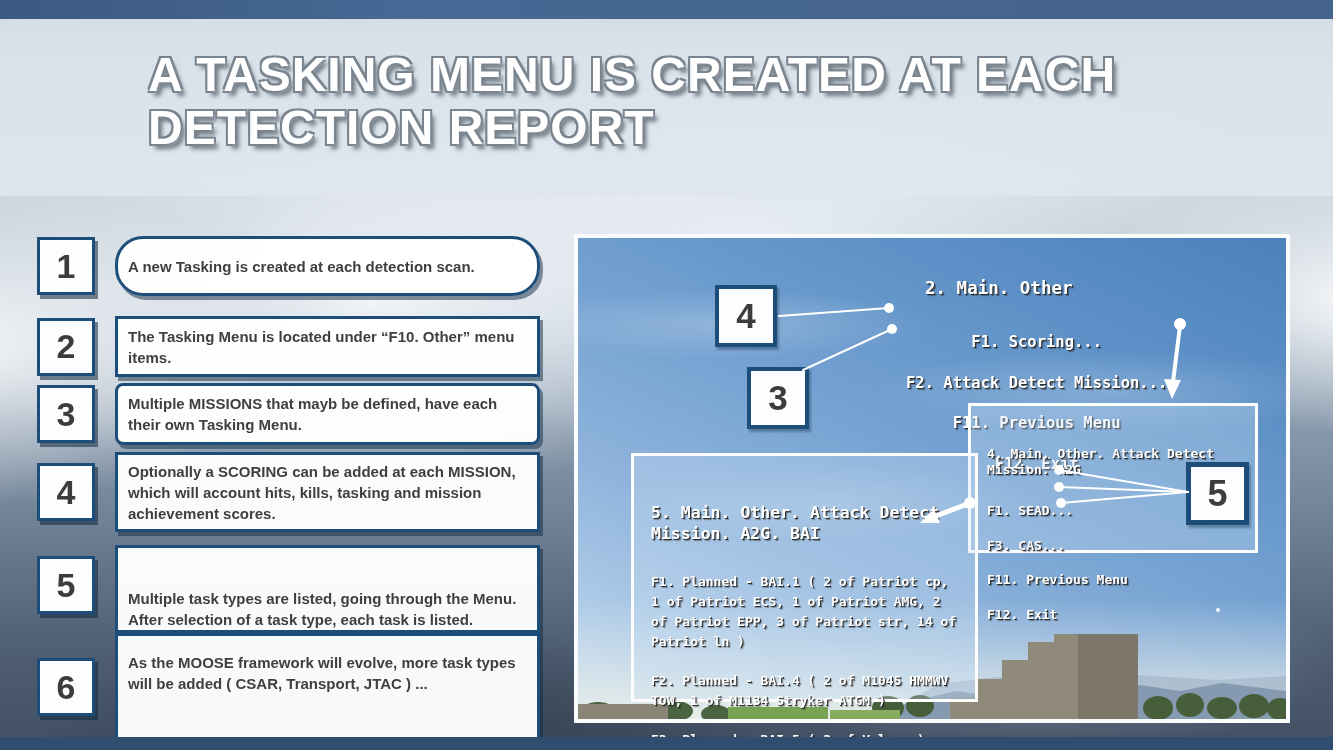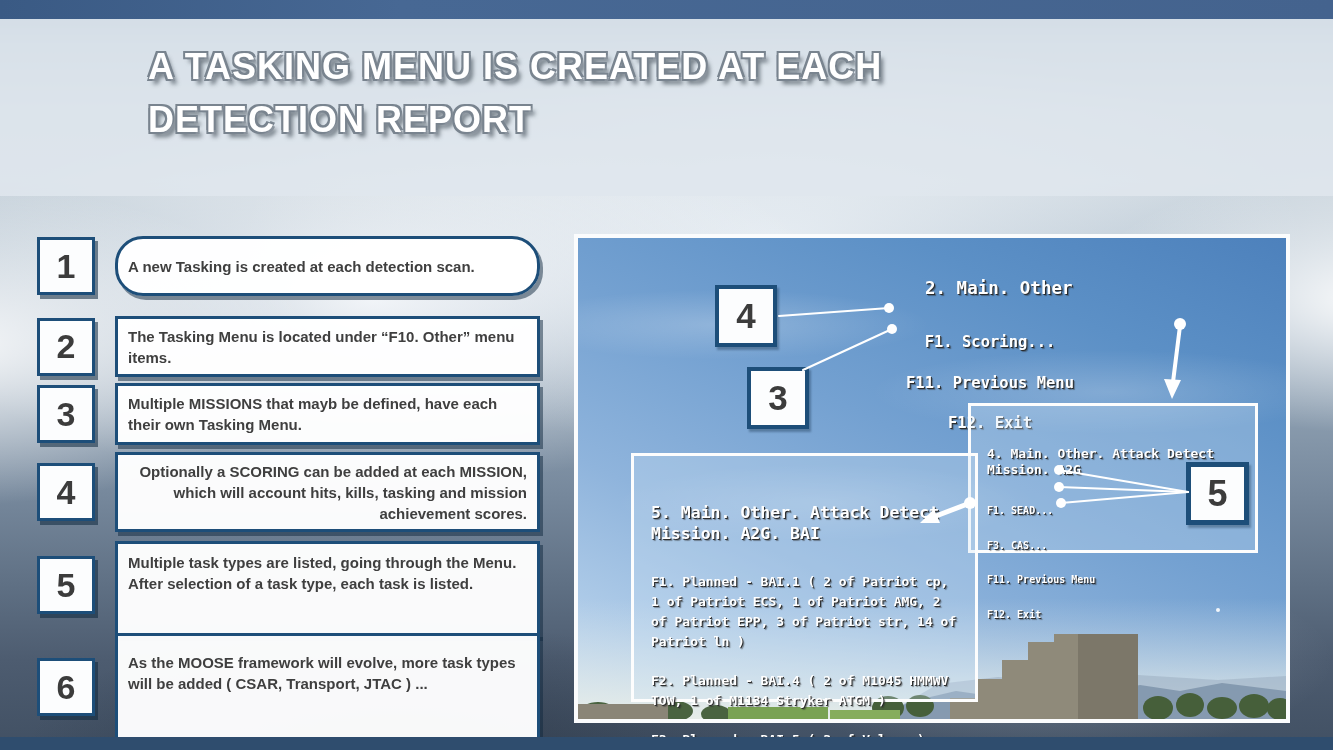--- a/index.html
+++ b/index.html
@@ -12,43 +12,43 @@
       radial-gradient(ellipse 640px 260px at 28% 40%, rgba(252,253,255,.85), rgba(255,255,255,0) 72%),
       radial-gradient(ellipse 760px 300px at 58% 32%, rgba(244,248,252,.75), rgba(255,255,255,0) 70%),
       radial-gradient(ellipse 420px 140px at 78% 88%, rgba(215,222,230,.28), rgba(255,255,255,0) 70%),
       radial-gradient(ellipse 520px 180px at 30% 100%, rgba(20,28,40,.40), rgba(0,0,0,0) 72%),
       linear-gradient(180deg,#7e98b2 0%,#a9bccb 6%,#c6d2dc 15%,#cdd7df 24%,#b4c3d0 34%,#9dafc0 44%,#8d9fb1 54%,#76889c 66%,#5f7084 78%,#4d5c70 88%,#415063 100%);
   }
   .topbar{position:absolute;left:0;top:0;width:100%;height:19px;background:linear-gradient(90deg,#3a5a84,#476894 30%,#44638e);}
   .bottombar{position:absolute;left:0;top:737px;width:100%;height:13px;background:#2f4d6e;}
   .titleband{position:absolute;left:0;top:19px;width:100%;height:177px;background:rgba(223,230,238,.86);}
   .slidetitle{
-    position:absolute;left:148px;top:40px;width:1100px;
-    font-size:36px;line-height:53px;font-weight:bold;letter-spacing:1px;color:#fff;
+    position:absolute;left:148px;top:48px;width:1100px;
+    font-size:48px;line-height:53px;font-weight:bold;letter-spacing:1px;color:#fff;
     text-shadow:-2px -2px 0 #79848f, 2px -2px 0 #79848f, -2px 2px 0 #79848f, 2px 2px 0 #8a939d, 4px 5px 4px rgba(75,85,95,.75);
   }
   
   .steprow{position:absolute;left:37px;display:flex;align-items:center;}
   .numbox{
     width:52px;height:52px;flex:0 0 52px;background:#fcfdfe;border:3px solid #1d4e79;
     box-shadow:3px 4px 0 rgba(15,40,62,.55);
     display:flex;align-items:center;justify-content:center;
     font-size:34px;font-weight:bold;color:#3c3c3c;
   }
   .textbox{
     position:absolute;left:78px;width:399px;background:rgba(255,255,255,.97);
     border:3px solid #1d4e79;box-shadow:3px 4px 0 rgba(15,40,62,.5);
     padding:0 10px;display:flex;align-items:center;
     font-size:15px;font-weight:bold;color:#3f3f3f;line-height:21px;
   }
   .r1{top:236px;height:60px;} .r1 .textbox{height:54px;border-radius:28px;}
   .r2{top:316px;height:61px;} .r2 .textbox{height:55px;}
-  .r3{top:383px;height:62px;} .r3 .textbox{height:56px;}
-  .r4{top:452px;height:80px;} .r4 .textbox{height:74px;text-align:right;}
-  .r5{top:541px;height:88px;} .r5 .textbox{height:82px;align-items:flex-start;padding-top:8px;margin-top:8px;}
+  .r3{top:383px;height:62px;} .r3 .textbox{height:56px;border-radius:8px;}
+  .r4{top:452px;height:80px;} .r4 .textbox{height:74px;}
+  .r5{top:541px;height:88px;} .r5 .textbox{height:82px;align-items:flex-end;margin-top:8px;}
   .r6{top:641px;height:92px;} .r6 .textbox{height:86px;align-items:flex-start;padding-top:16px;}
   
   .panel{position:absolute;left:574px;top:234px;width:708px;height:481px;border:4px solid #fbfcfd;}
   .panelsky{
     position:absolute;inset:0;
     background-image:
       radial-gradient(ellipse 300px 50px at 20% 18%, rgba(255,255,255,.22), rgba(255,255,255,0) 70%),
       radial-gradient(ellipse 340px 60px at 75% 32%, rgba(255,255,255,.20), rgba(255,255,255,0) 70%),
       radial-gradient(ellipse 300px 55px at 35% 55%, rgba(255,255,255,.18), rgba(255,255,255,0) 70%),
       linear-gradient(205deg,#4d81bc 0%,#5c90c6 22%,#74a1d1 46%,#8fb4dc 68%,#aecbe8 86%,#c9def1 100%);
@@ -56,21 +56,21 @@
   .landscape{position:absolute;left:0;top:0;width:708px;height:481px;}
   
   .gametext{font-family:"DejaVu Sans Mono",monospace;font-weight:bold;color:#fff;
     text-shadow:1px 1px 0 rgba(40,40,40,.95),2px 2px 1px rgba(40,40,40,.45);white-space:pre-line;}
   .menuroot{position:absolute;left:906px;top:258px;}
   .menuroot .mtitle{font-size:17.5px;line-height:22px;margin-left:19px;margin-bottom:14px;}
   .menuroot .mitem{font-size:15.5px;line-height:21.5px;text-align:center;}
   .menubox{position:absolute;border:3px solid #fdfdfd;background:rgba(210,228,246,.30);box-sizing:border-box;}
   .m-a2g{left:968px;top:403px;width:290px;height:150px;padding:21px 8px 8px 16px;}
   .m-a2g .mtitle{font-size:13px;line-height:16px;margin-bottom:6px;}
-  .m-a2g .mitem{font-size:10px;line-height:15.5px;}
+  .m-a2g .mitem{font-size:13px;line-height:15.5px;}
   .m-bai{left:631px;top:453px;width:347px;height:249px;padding:27px 6px 12px 17px;}
   .m-bai .mtitle{font-size:16.5px;line-height:21px;margin-bottom:9px;}
   .m-bai .mitem{font-size:13px;line-height:20px;}
   
   .callout{
     position:absolute;background:#fcfdfe;border:4px solid #1d4e79;
     display:flex;align-items:center;justify-content:center;
     font-weight:bold;color:#3c3c3c;box-shadow:2px 3px 2px rgba(15,40,62,.35);
   }
   .c4{left:715px;top:285px;width:54px;height:54px;font-size:35px;}
@@ -159,20 +159,21 @@
       <rect x="0" y="466" width="90" height="15" fill="#8a8577"></rect>
       <rect x="150" y="469" width="100" height="12" fill="#79a253"></rect>
       <rect x="252" y="472" width="70" height="9" fill="#86ad5c"></rect>
       <circle cx="640" cy="372" r="2" fill="#ffffff" opacity="0.9"></circle>
     </svg>
   </div>
 
   <div class="menuroot gametext">
     <div class="mtitle">2. Main. Other</div>
     <div class="mitem">F1. Scoring...</div>
+    <div class="mitem">F2. Attack Detect Mission...</div>
     <div class="mitem">F11. Previous Menu</div>
     <div class="mitem">F12. Exit</div>
   </div>
 
   <div class="menubox m-a2g gametext">
     <div class="mtitle">4. Main. Other. Attack Detect
 Mission. A2G</div>
     <div class="mitem">F1. SEAD...</div>
     <div class="mitem">F3. CAS...</div>
     <div class="mitem">F11. Previous Menu</div>

